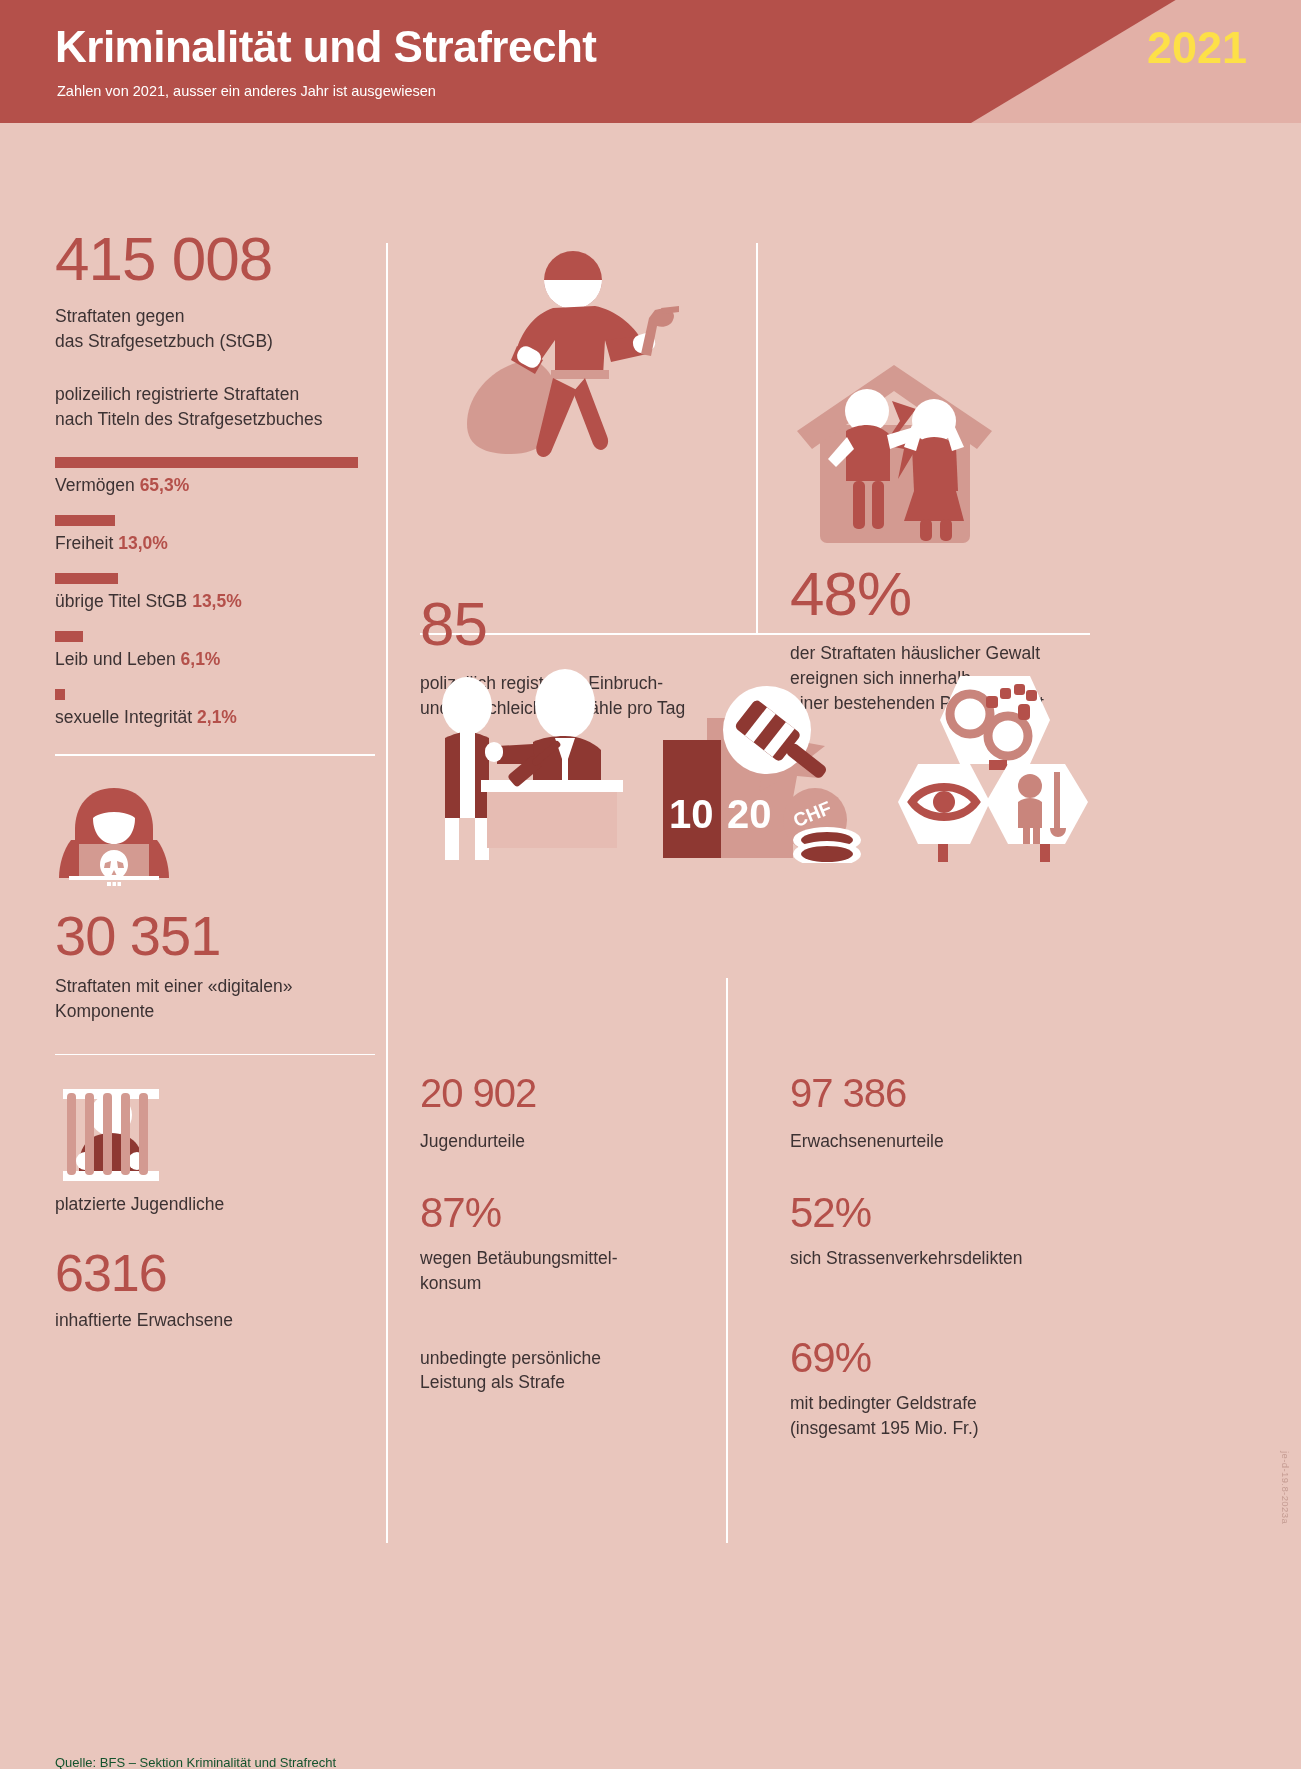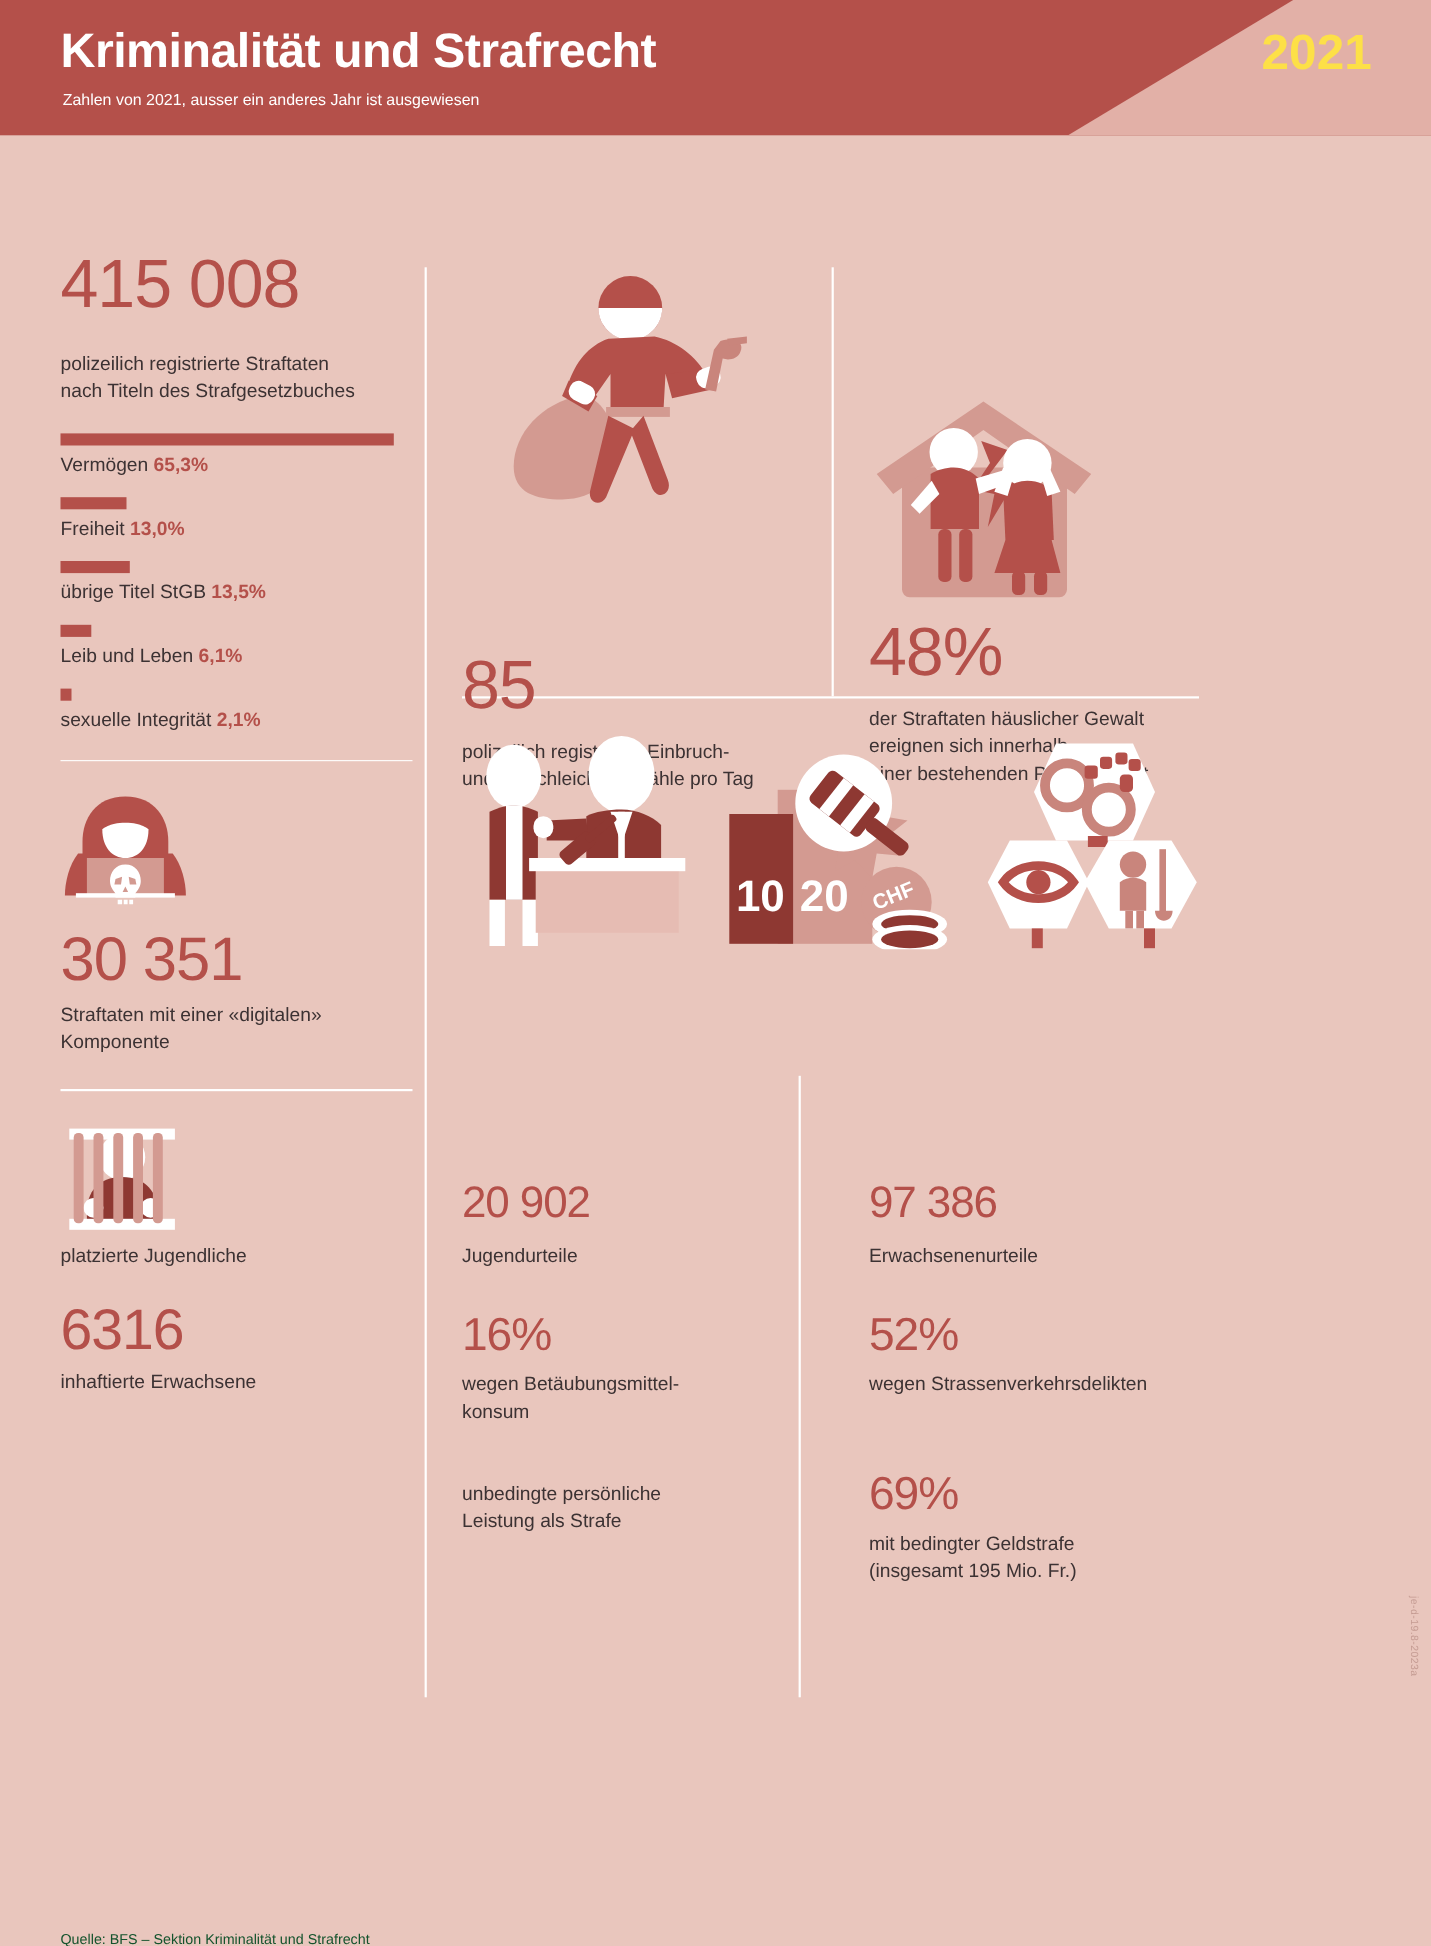--- a/index.html
+++ b/index.html
@@ -153,20 +153,24 @@
   <div class="rule-v" style="left:386px; top:120px; height:1300px;"></div>
   <div class="rule-v" style="left:756px; top:120px; height:390px;"></div>
   <div class="rule-v" style="left:726px; top:855px; height:565px;"></div>
 
   <div class="rule-h" style="left:420px; top:510px; width:670px;"></div>
 
   <div id="left">
 
     <div class="bignum" id="n415">415 008</div>
 
+    <div class="caption lead">
+      <div>Straftaten gegen</div>
+      <div>das Strafgesetzbuch (StGB)</div>
+    </div>
 
     <div class="caption lead2">
       <div>polizeilich registrierte Straftaten</div>
       <div>nach Titeln des Strafgesetzbuches</div>
     </div>
 
     <div class="barblock" id="barchart">
         <div class="bar" style="width: 303px;"></div>
         <div class="barlabel"><span>Vermögen </span><b>65,3%</b></div>
         <div class="bar" style="width: 60px;"></div>
@@ -398,41 +402,41 @@
       <rect x="48" y="176" width="10" height="18" fill="#b4504a"></rect>
       <rect x="150" y="176" width="10" height="18" fill="#b4504a"></rect>
     </svg>
   </div>
 
   <div class="statcol" style="left:420px; top:950px;">
     <div class="bignum big">20 902</div>
     <div class="caption" style="margin-top:16px;">Jugendurteile</div>
 
     <div class="gap"></div>
-    <div class="bignum pct">16%</div>
+    <div class="bignum pct">87%</div>
     <div class="caption" style="margin-top:12px;">
       <div>wegen Betäubungsmittel-</div>
       <div>konsum</div>
     </div>
 
     <div class="gap"></div>
     <div class="caption" style="margin-top:12px;">
       <div>unbedingte persönliche</div>
       <div>Leistung als Strafe</div>
     </div>
   </div>
 
   <div class="statcol" style="left:790px; top:950px; width:330px;">
     <div class="bignum big">97 386</div>
     <div class="caption" style="margin-top:16px;">Erwachsenenurteile</div>
 
     <div class="gap"></div>
     <div class="bignum pct">52%</div>
     <div class="caption" style="margin-top:12px;">
-      <div>wegen Strassenverkehrsdelikten</div>
+      <div>sich Strassenverkehrsdelikten</div>
     </div>
 
     <div class="gap" style="height:66px;"></div>
     <div class="bignum pct">69%</div>
     <div class="caption" style="margin-top:12px;">
       <div>mit bedingter Geldstrafe</div>
       <div>(insgesamt 195 Mio. Fr.)</div>
     </div>
   </div>
 

